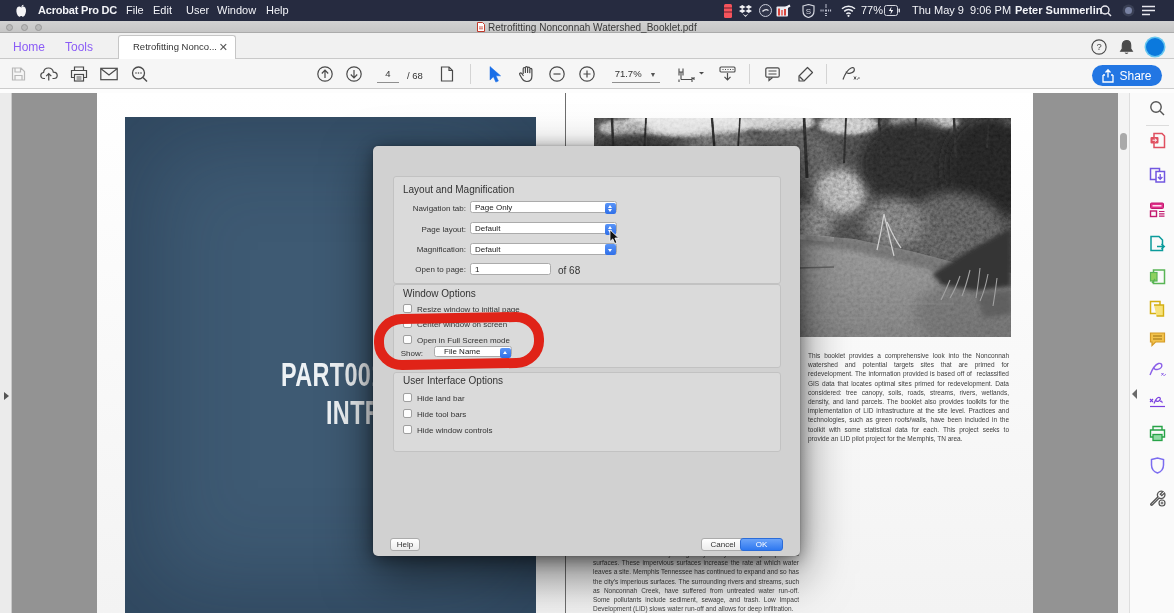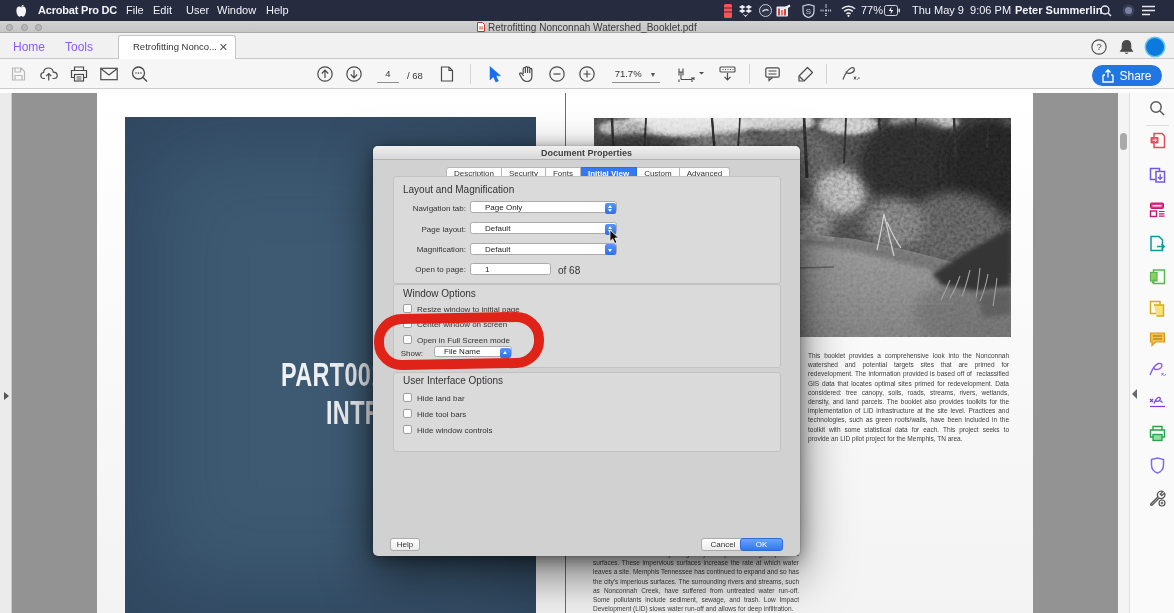--- a/index.html
+++ b/index.html
@@ -42,21 +42,21 @@
 #dialog{position:absolute;left:373px;top:146px;width:427px;height:410px;background:#d1d1d1;border-radius:5px;box-shadow:0 18px 50px rgba(0,0,0,.55),0 3px 16px rgba(0,0,0,.4),0 0 2px rgba(0,0,0,.25);z-index:10;font-size:8px;color:#2d2d2d}
 #dlgtitle{position:absolute;left:0;top:0;width:427px;height:14px;background:linear-gradient(#efefef,#d8d8d8);border-bottom:1px solid #b3b3b3;border-radius:5px 5px 0 0;text-align:center;font-size:9px;font-weight:bold;color:#3f3f3f;line-height:14px}
 #dlgtabs{position:absolute;left:73px;top:21px;height:13px;display:flex}
 #dlgtabs .seg{height:13px;line-height:12px;text-align:center;background:#fcfcfc;border:0.5px solid #b6b6b6;border-left:none;font-size:8px;color:#333;padding:0 7px}
 #dlgtabs .seg:first-child{border-left:0.5px solid #b6b6b6;border-radius:3px 0 0 3px}
 #dlgtabs .seg:last-child{border-radius:0 3px 3px 0}
 #dlgtabs .seg.sel{background:#3279f2;color:#fff;border-color:#2e6fe0;font-weight:bold}
 .panel{position:absolute;left:20px;width:388px;background:#dadada;border:1px solid #c2c2c2;border-radius:3px}
 .dheading{position:absolute;font-size:10px;color:#333}
 .dlabel{position:absolute;width:89px;text-align:right;font-size:8px;color:#333}
-.dropdown{position:absolute;background:#fff;border:0.5px solid #ababab;border-radius:2.5px;font-size:8px;color:#222;padding-left:14px}
+.dropdown{position:absolute;background:#fff;border:0.5px solid #ababab;border-radius:2.5px;font-size:8px;color:#222;padding-left:4px}
 .stepper{position:absolute;right:0.5px;top:0.5px;width:11px;background:linear-gradient(#5a95f7,#2f6fe8);border-radius:2px}
 .stepper:before{content:"";position:absolute;left:3px;top:2px;border-left:2.5px solid transparent;border-right:2.5px solid transparent;border-bottom:3px solid #fff}
 .stepper:after{content:"";position:absolute;left:3px;bottom:2px;border-left:2.5px solid transparent;border-right:2.5px solid transparent;border-top:3px solid #fff}
 .stepdown:before{display:none}
 .stepdown:after{bottom:3px}
 .stepup:after{display:none}
 .stepup:before{top:3px}
 .cb{position:absolute;width:9px;height:9px;background:#fdfdfd;border:0.5px solid #9f9f9f;border-radius:2px}
 .cblbl{position:absolute;font-size:8px;color:#333}
 .dbtn{position:absolute;height:13px;background:linear-gradient(#ffffff,#ececec);border:0.5px solid #ababab;border-radius:3px;font-size:8px;color:#333;text-align:center;line-height:12px}
@@ -399,29 +399,20 @@
       <path d="M10.5,1.5 C8.5,2.5 7.8,5 9,6.8 L2,13.8 C1.2,14.6 2.4,15.8 3.2,15 L10.2,8 C12,9.2 14.5,8.5 15.5,6.5 C16.1,5.3 16,4 15.5,3 L12.8,5.7 L11.3,4.2 L14,1.5 C13,1 11.7,0.9 10.5,1.5 Z" fill="none" stroke="#555" stroke-width="1.3"></path>
       <circle cx="13" cy="13" r="3" fill="#fafafa" stroke="#555" stroke-width="1.2"></circle>
       <path d="M13,11.6 V14.4 M11.6,13 H14.4" stroke="#555" stroke-width="1"></path>
     </svg>
   <svg class="abs" style="left:1131px;top:388px" width="7" height="12" viewBox="0 0 7 12">
       <path d="M6,1 L1,6 L6,11 Z" fill="#6a6a6a"></path>
     </svg>
 </div>
 
 <div id="dialog">
-  <div id="dlgtitle">Document Properties</div>
-  <div id="dlgtabs">
-    <div class="seg">Description</div>
-      <div class="seg">Security</div>
-      <div class="seg">Fonts</div>
-      <div class="seg sel">Initial View</div>
-      <div class="seg">Custom</div>
-      <div class="seg">Advanced</div>
-  </div>
 
   <div class="panel" style="top:30px;height:108px"></div>
   <div class="dheading" style="left:30px;top:38px">Layout and Magnification</div>
   <div class="dlabel" style="left:4px;top:58px">Navigation tab:</div>
   <div class="dropdown" style="left:97px;top:55px;width:147px;height:12px;line-height:11px">Page Only<span class="stepper" style="height:11px"></span></div>
   <div class="dlabel" style="left:4px;top:78.5px">Page layout:</div>
   <div class="dropdown" style="left:97px;top:76px;width:147px;height:12px;line-height:11px">Default<span class="stepper" style="height:11px"></span></div>
   <div class="dlabel" style="left:4px;top:99px">Magnification:</div>
   <div class="dropdown" style="left:97px;top:96.5px;width:147px;height:12px;line-height:11px">Default<span class="stepper stepdown" style="height:11px"></span></div>
   <div class="dlabel" style="left:4px;top:119px">Open to page:</div>

